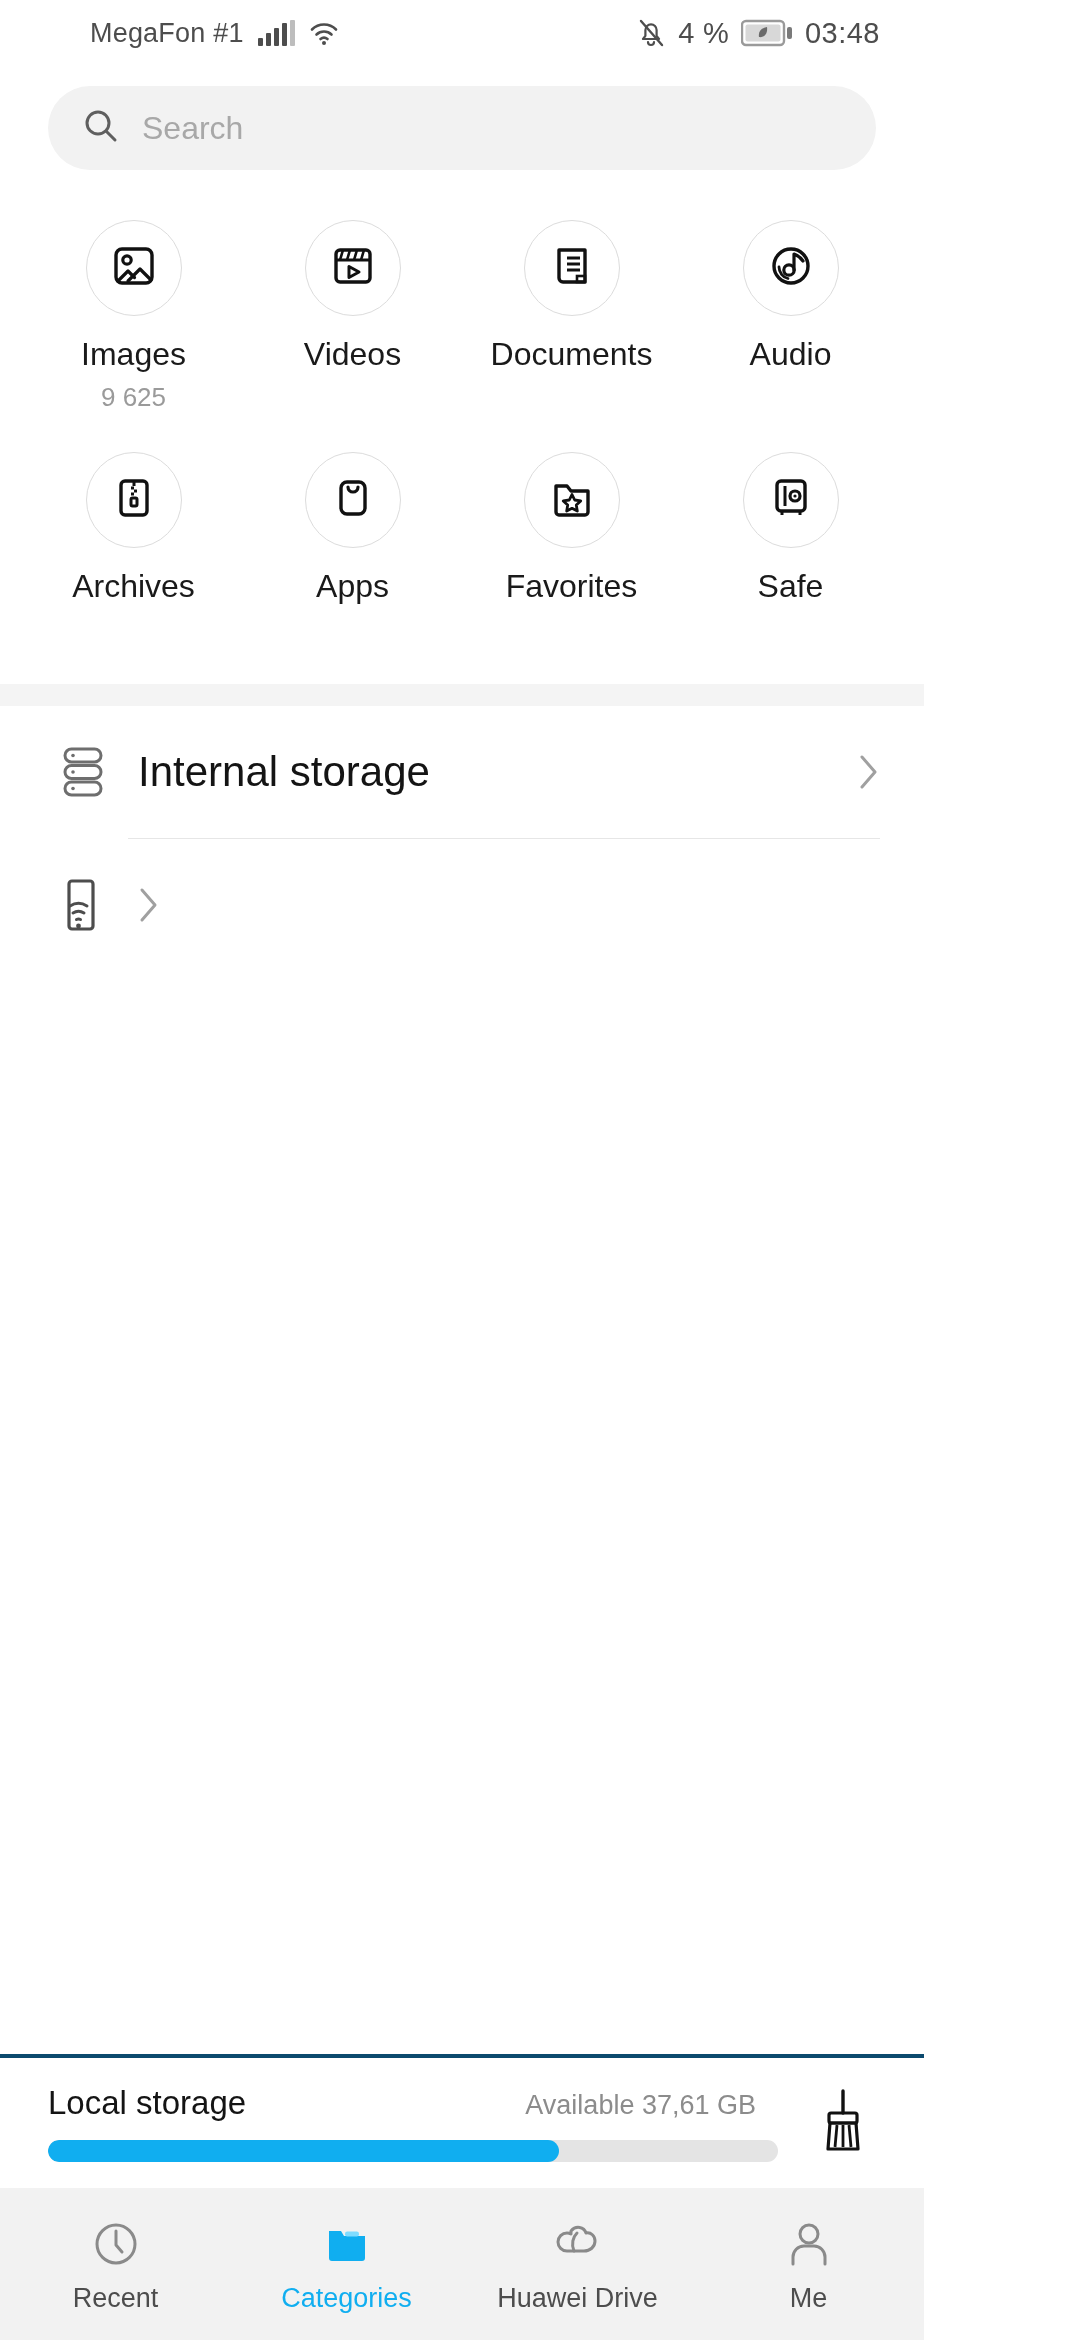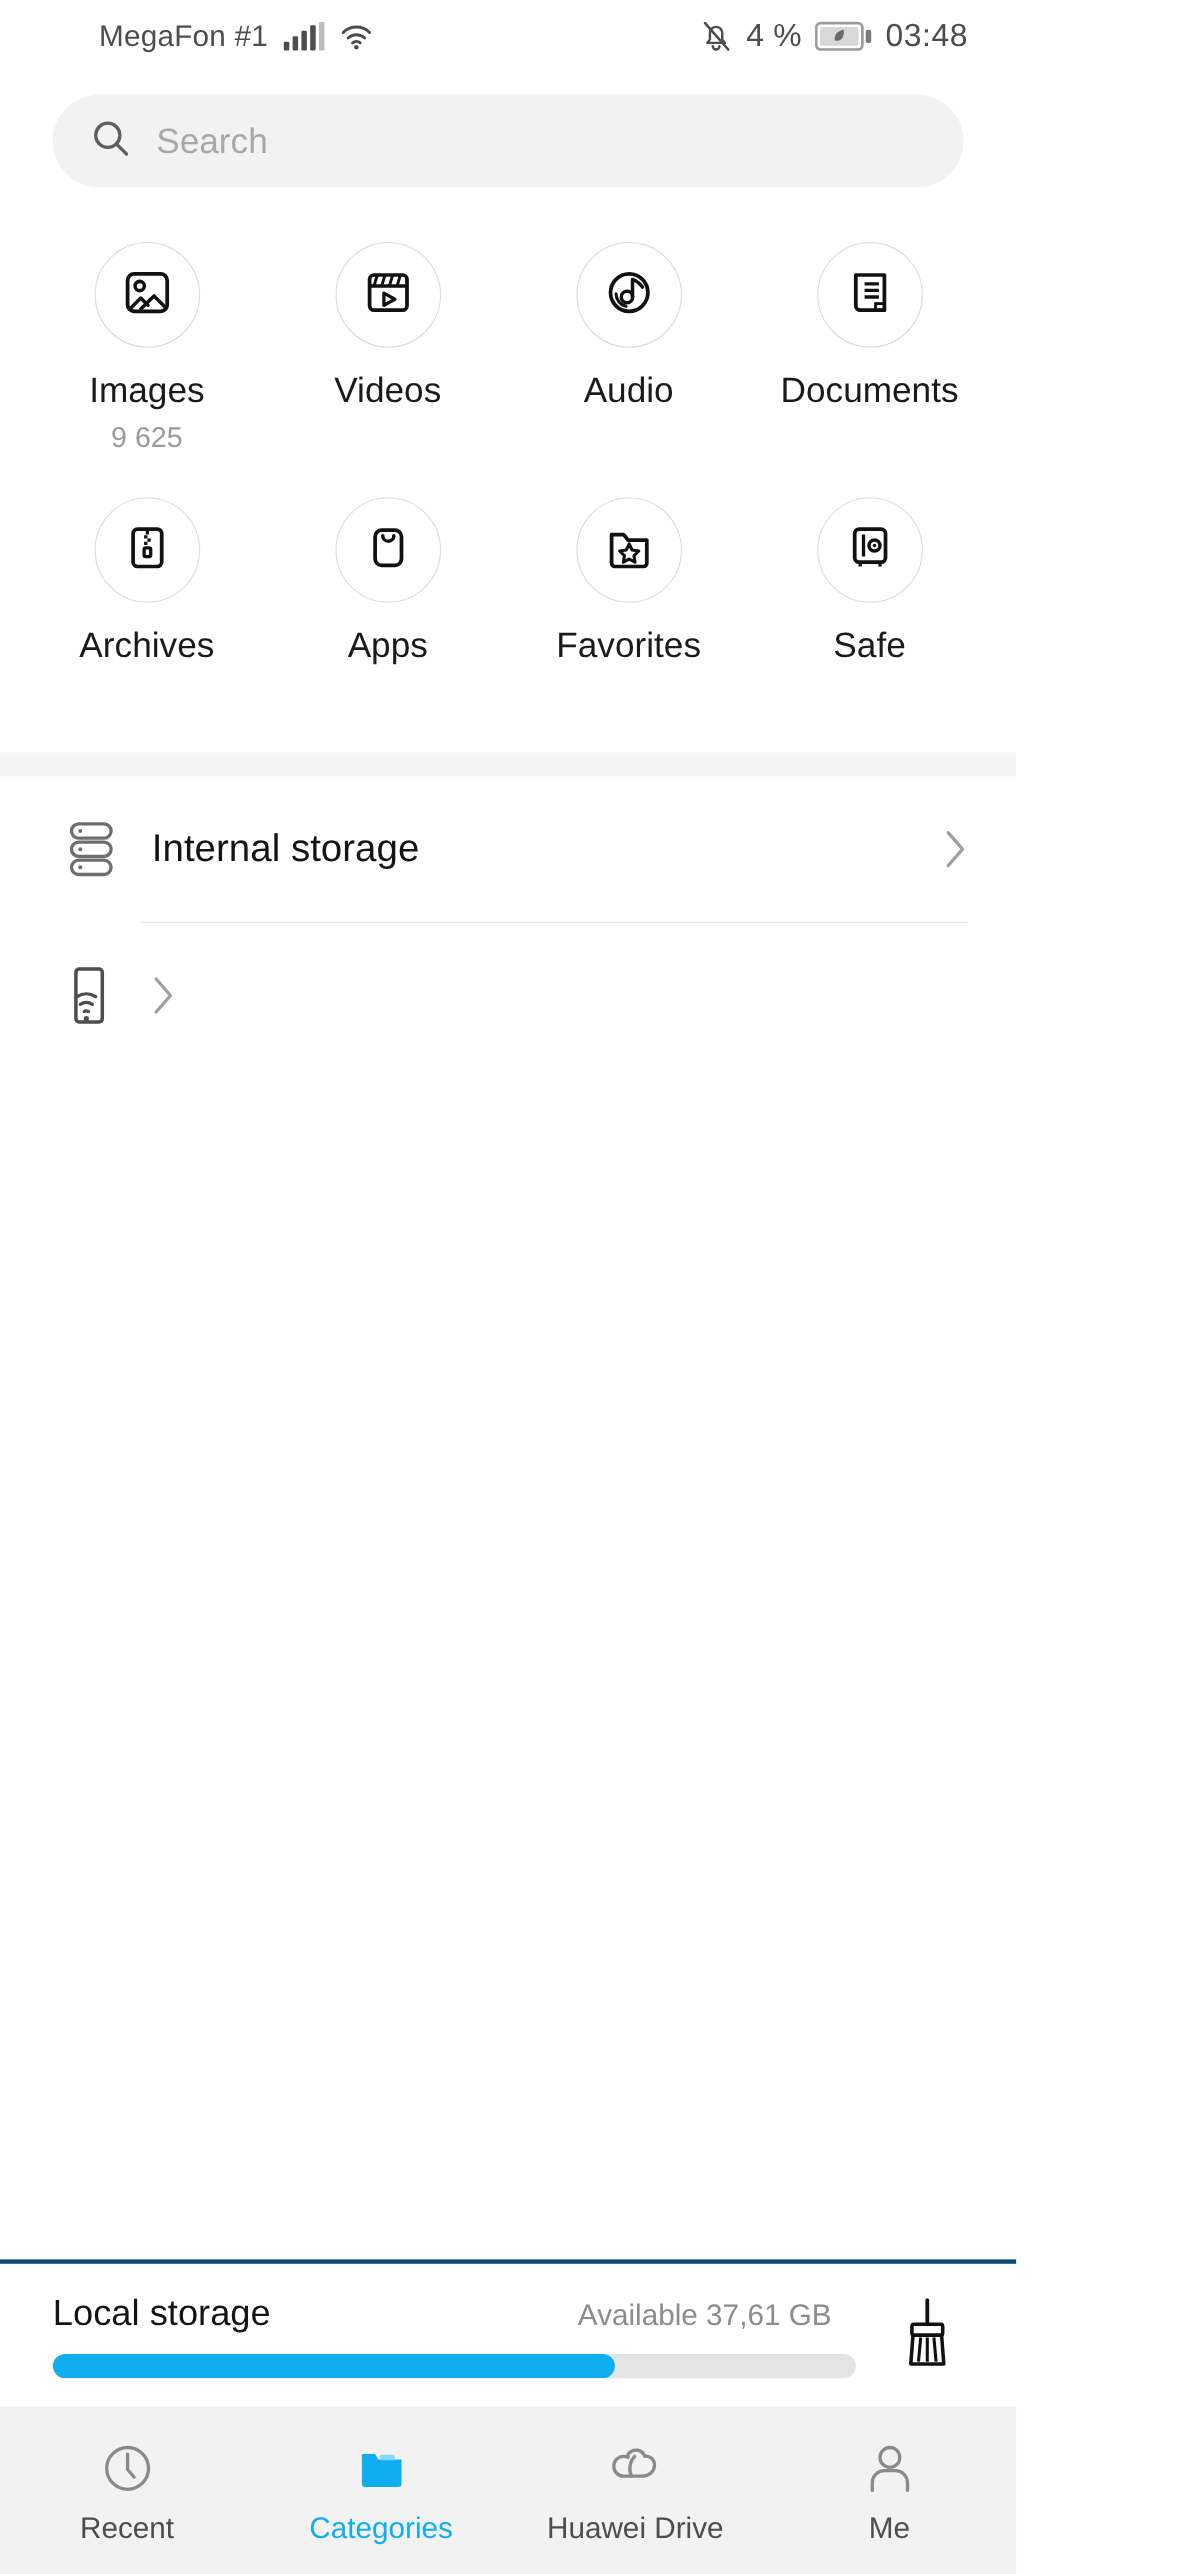--- a/index.html
+++ b/index.html
@@ -93,21 +93,21 @@
   .list { background: #fff; }
   .row {
     display: flex;
     align-items: center;
     padding: 0 44px 0 48px;
     min-height: 132px;
     position: relative;
   }
   .row-ico { width: 72px; flex: 0 0 72px; display: flex; align-items: center; justify-content: center; }
   .row-txt { flex: 1 1 auto; padding-left: 18px; }
-  .row-title { font-size: 35px; color: #141414; line-height: 1.2; }
+  .row-title { font-size: 42px; color: #141414; line-height: 1.2; }
   .row-sub { font-size: 30px; color: #8c8c8c; margin-top: 10px; line-height: 1.2; }
   .chev { width: 40px; flex: 0 0 40px; display: flex; justify-content: flex-end; }
   .rule {
     height: 1px; background: #e6e6e6;
     margin-left: 128px; margin-right: 44px;
   }
 
   .spacer { flex: 1 1 auto; }
 
   
@@ -247,44 +247,44 @@
           </span>
         </div>
         <div class="cat-label">Videos</div>
         <div class="cat-count"></div>
       </div>
 
       <div class="cat">
         <div class="cat-circle">
           <span>
             <svg width="52" height="52" viewBox="0 0 52 52">
-              <circle cx="26" cy="26" r="17" fill="none" stroke="#111" stroke-width="3.4"></circle>
-              <circle cx="24" cy="30" r="5.2" fill="none" stroke="#111" stroke-width="3.2"></circle>
-              <path d="M29 30V14c4 1.5 7 4 9 7" fill="none" stroke="#111" stroke-width="3.2" stroke-linecap="round" stroke-linejoin="round"></path>
-              <path d="M14 27a12 12 0 0 0 9 11.5" fill="none" stroke="#111" stroke-width="2.8" stroke-linecap="round"></path>
-            </svg>
-          </span>
-        </div>
-        <div class="cat-label">Audio</div>
-        <div class="cat-count"></div>
-      </div>
-
-      <div class="cat">
-        <div class="cat-circle">
-          <span>
-            <svg width="52" height="52" viewBox="0 0 52 52">
               <path d="M13 10h26v32H17a4 4 0 0 1-4-4z" fill="none" stroke="#111" stroke-width="3.4" stroke-linejoin="round"></path>
               <line x1="21" y1="18" x2="34" y2="18" stroke="#111" stroke-width="3"></line>
               <line x1="21" y1="24" x2="34" y2="24" stroke="#111" stroke-width="3"></line>
               <line x1="21" y1="30" x2="34" y2="30" stroke="#111" stroke-width="3"></line>
               <rect x="31" y="36" width="8" height="6" fill="none" stroke="#111" stroke-width="2.6"></rect>
             </svg>
           </span>
         </div>
         <div class="cat-label">Documents</div>
+        <div class="cat-count"></div>
+      </div>
+
+      <div class="cat">
+        <div class="cat-circle">
+          <span>
+            <svg width="52" height="52" viewBox="0 0 52 52">
+              <circle cx="26" cy="26" r="17" fill="none" stroke="#111" stroke-width="3.4"></circle>
+              <circle cx="24" cy="30" r="5.2" fill="none" stroke="#111" stroke-width="3.2"></circle>
+              <path d="M29 30V14c4 1.5 7 4 9 7" fill="none" stroke="#111" stroke-width="3.2" stroke-linecap="round" stroke-linejoin="round"></path>
+              <path d="M14 27a12 12 0 0 0 9 11.5" fill="none" stroke="#111" stroke-width="2.8" stroke-linecap="round"></path>
+            </svg>
+          </span>
+        </div>
+        <div class="cat-label">Audio</div>
         <div class="cat-count"></div>
       </div>
 
     </div>
 
     <div class="cat-row cat-row-2">
 
       <div class="cat">
         <div class="cat-circle">
           <span>

